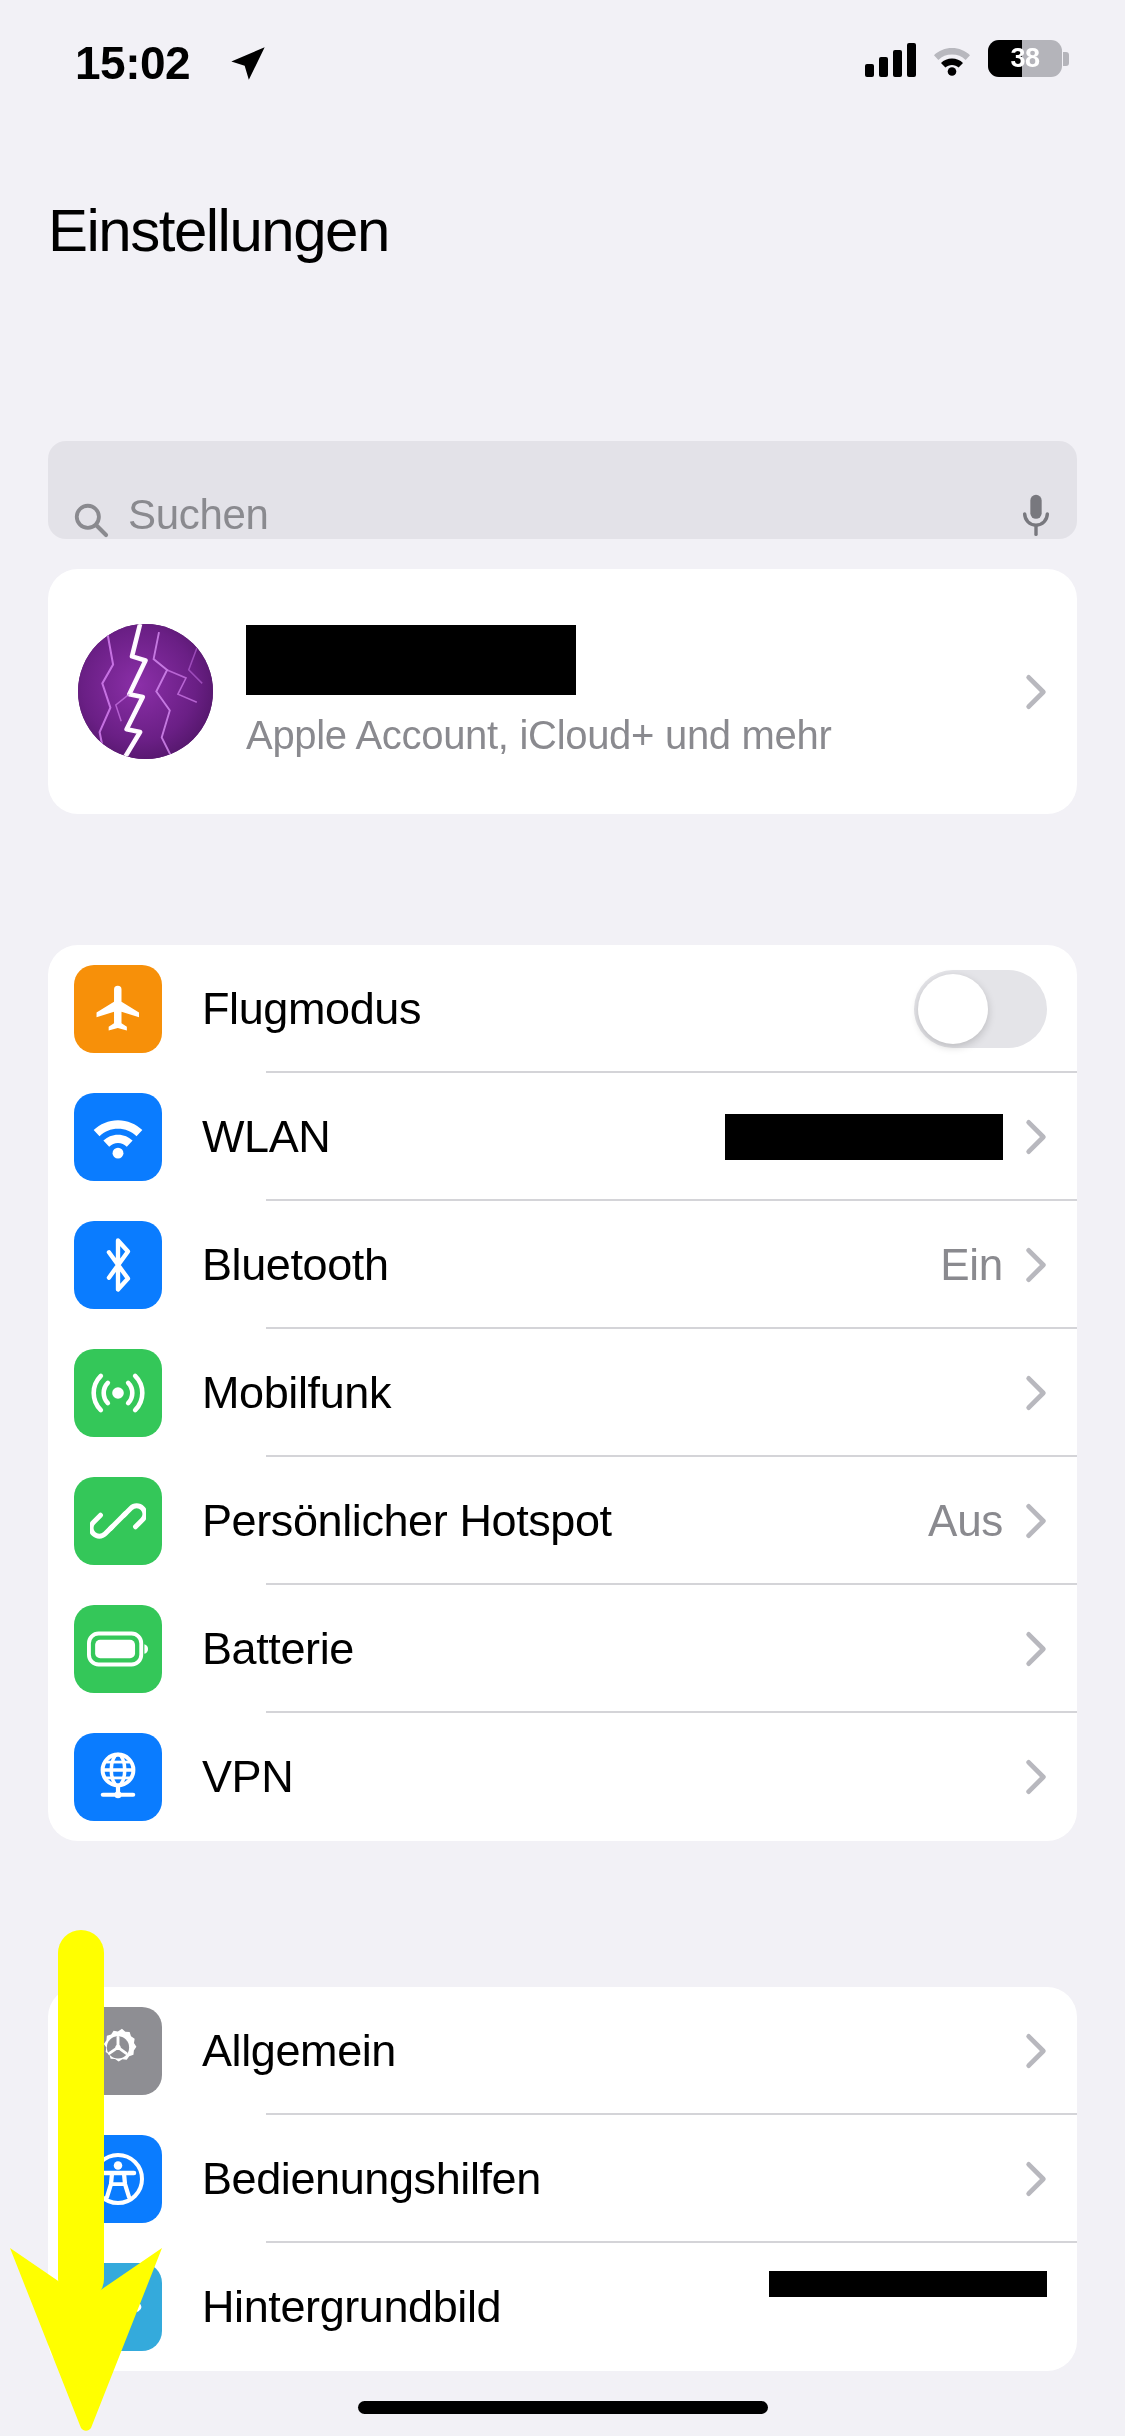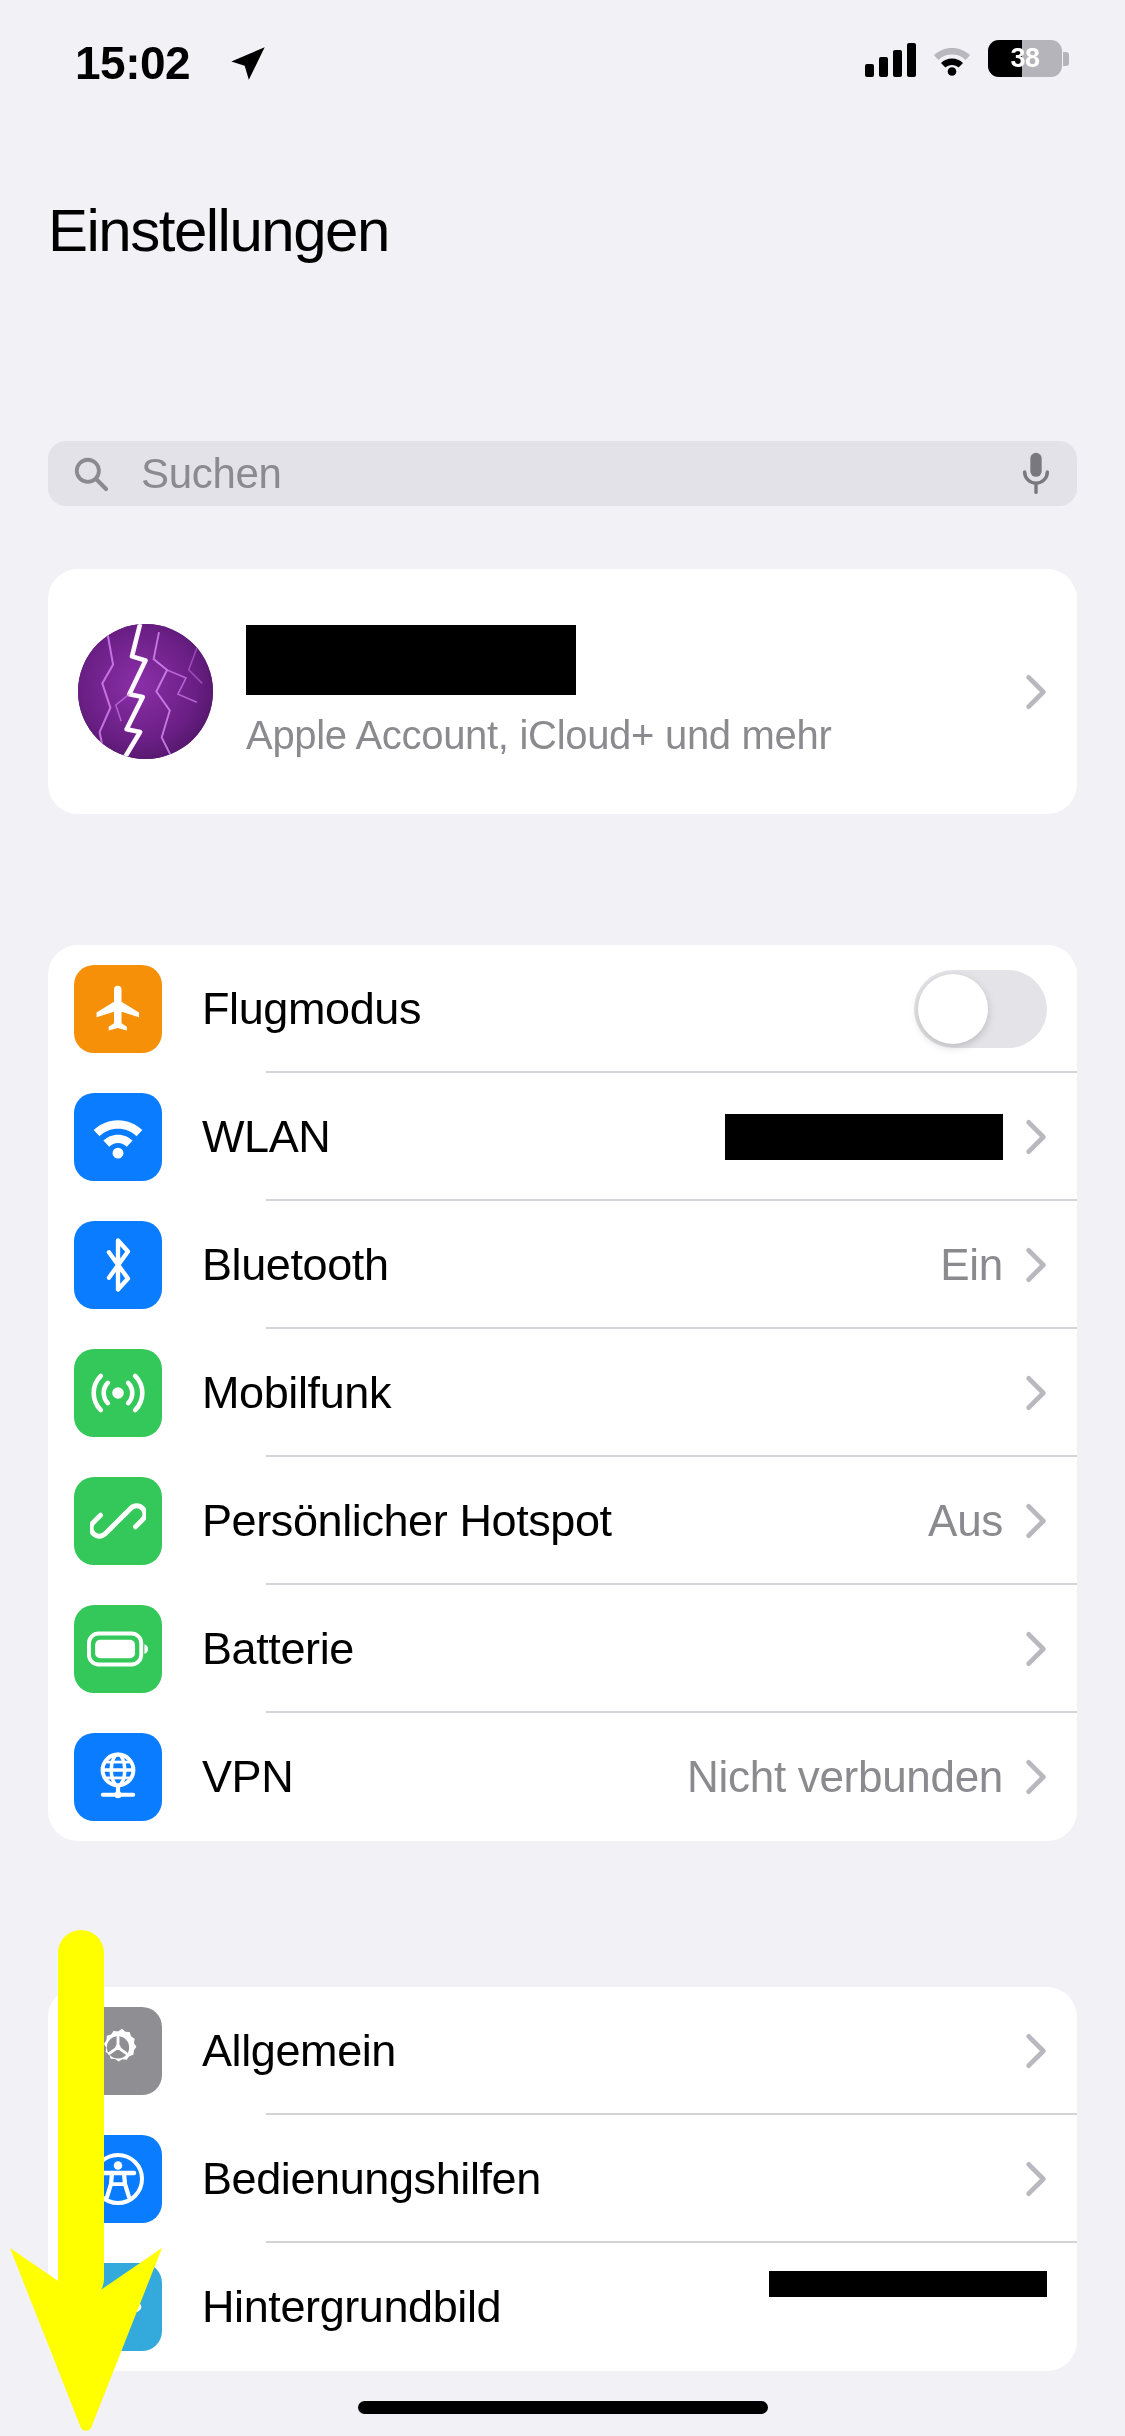--- a/index.html
+++ b/index.html
@@ -54,23 +54,23 @@
   .batt-wrap { position:relative; }
 
   
   .page-title {
     position:absolute; left:48px; top:196px;
     font-size:60px; font-weight:400; color:#000; letter-spacing:-1.5px;
   }
 
   
   .search {
-    position:absolute; left:48px; top:441px; width:1029px; height:65px;
+    position:absolute; left:48px; top:441px; width:1029px; height:98px;
     background:#e3e2e8; border-radius:18px;
-    display:flex; align-items:center; padding:0 24px;gap:13px;
+    display:flex; align-items:flex-end; padding:0 24px;
   }
   .search-icon { width:38px; height:38px; flex:0 0 auto; margin-right:18px; }
   .search-ph { font-size:42px; color:#8a8a8f; letter-spacing:-0.3px; }
   .mic-icon { margin-left:auto; width:34px; height:46px; }
 
   
   .card {
     position:absolute; left:48px; width:1029px;
     background:#fff; border-radius:30px; overflow:hidden;
   }
@@ -329,21 +329,20 @@
           <line x1="5.5" y1="9" x2="18.5" y2="9" stroke="#fff" stroke-width="1.5"></line>
           <line x1="6.6" y1="5.6" x2="17.4" y2="5.6" stroke="#fff" stroke-width="1.2"></line>
           <line x1="6.6" y1="12.4" x2="17.4" y2="12.4" stroke="#fff" stroke-width="1.2"></line>
           <line x1="12" y1="15.6" x2="12" y2="19.4" stroke="#fff" stroke-width="1.8"></line>
           <line x1="5.5" y1="19.6" x2="18.5" y2="19.6" stroke="#fff" stroke-width="1.8" stroke-linecap="round"></line>
           <circle cx="12" cy="19.6" r="1.5" fill="#fff"></circle>
         </svg>
       </div>
       <span class="label">VPN</span>
       <div class="right">
-        <span class="value">Nicht verbunden</span>
         <svg class="chev" viewBox="0 0 12 20">
           <polyline points="2,2 10,10 2,18" fill="none" stroke="#b8b8be" stroke-width="2.6" stroke-linecap="round" stroke-linejoin="round"></polyline>
         </svg>
       </div>
 
     </div>
   </div>
 
   <div class="card" id="group-system" style="top:1987px;">
 

